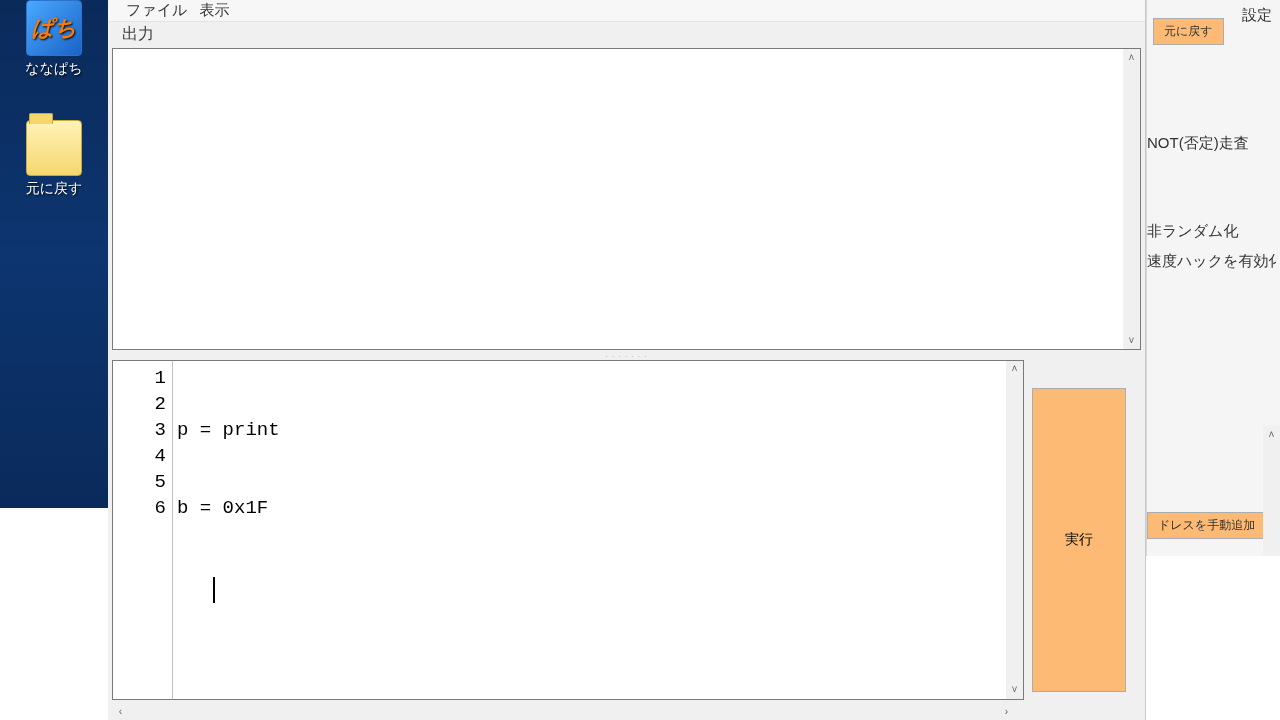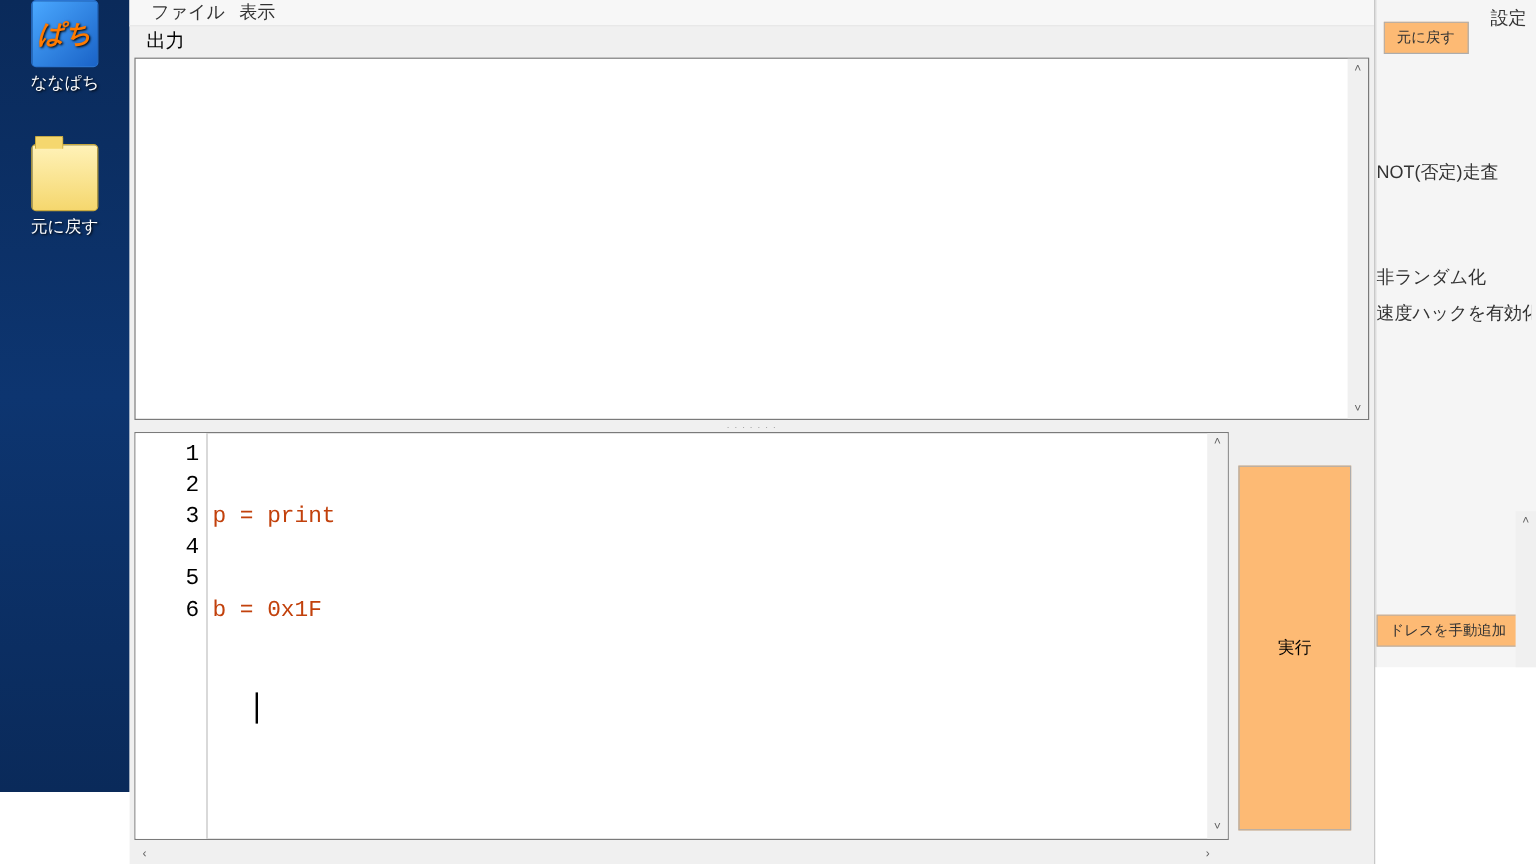--- a/index.html
+++ b/index.html
@@ -1,20 +1,20 @@
 <!DOCTYPE html>
 <html><head>
 <meta charset="utf-8">
 <style>
   * { box-sizing: border-box; margin: 0; padding: 0; }
   html, body { width: 1280px; height: 720px; overflow: hidden; font-family: "MS PGothic","Meiryo",sans-serif; }
 
   
   .desktop-strip {
-    position: absolute; left: 0; top: 0; width: 108px; height: 660px;
+    position: absolute; left: 0; top: 0; width: 108px; height: 508px;
     background: linear-gradient(180deg,#0a2a5a 0%,#0d3570 50%,#0a2a5a 100%);
   }
   .desk-icon { position: absolute; left: 50%; transform: translateX(-50%); width: 90px;
                text-align: center; color: #fff; font-size: 14px; text-shadow: 1px 1px 2px #000; }
   .desk-icon .glyph { width: 56px; height: 56px; margin: 0 auto 4px auto; border-radius: 4px; }
   .glyph-app {
     background: linear-gradient(135deg,#4aa8ff 0%,#1a63c7 100%);
     display:flex;align-items:center;justify-content:center;
     color:#ff7a00;font-weight:bold;font-size:22px;font-style:italic;
     border:1px solid #2a74d0;
@@ -33,21 +33,21 @@
   
   .editor-window {
     position:absolute; left:108px; top:0; width:1038px; height:720px;
     background:#f0f0f0; border-right:1px solid #c8c8c8;
   }
   .menubar { height:22px; background:#f7f7f7; border-bottom:1px solid #e4e4e4;
              display:flex; align-items:center; padding-left:12px;
              font-size:15px; color:#333; }
   .menubar span { padding:2px 6px; cursor:default; }
 
-  .output-label { height:24px; font-size:16px; color:#000000; padding:2px 12px 0 14px; }
+  .output-label { height:24px; font-size:16px; color:#404040; padding:2px 12px 0 14px; }
 
   .output-box {
     margin:2px 4px 0 4px; height:302px; background:#fff;
     border:1px solid #7a7a7a; position:relative;
   }
   .output-box .sb-v { position:absolute; right:0; top:0; width:17px; height:100%;
                       background:#f0f0f0; }
   .sb-arrow { width:17px;height:17px;display:flex;align-items:center;justify-content:center;
               color:#606060;font-size:10px;user-select:none; }
 
@@ -56,21 +56,21 @@
 
   .code-row { display:flex; margin-left:4px; }
   .code-box {
     width:912px; height:340px; background:#fff; border:1px solid #7a7a7a;
     position:relative; display:flex; font-family:"Courier New",monospace;
     font-size:19px; line-height:26px;
   }
   .gutter { width:60px; text-align:right; padding:4px 6px 0 0; color:#000;
             border-right:1px solid #c0c0c0; background:#fff; }
   .gutter div { height:26px; }
-  .code-area { flex:1; padding:4px 0 0 4px; color:#c2410c; white-space:pre;
+  .code-area { flex:1; padding:4px 0 0 4px; color:#000000; white-space:pre;
                position:relative; }
   .code-area div { height:26px; }
   .text-cursor { position:absolute; left:40px; top:216px; width:2px; height:22px;
                  background:#000; }
   .code-box .sb-v { position:absolute; right:0; top:0; width:17px; height:100%;
                     background:#f0f0f0; }
 
   .exec-col { width:110px; display:flex; align-items:stretch; padding:28px 8px 8px 8px; }
   .exec-btn {
     flex:1; background:#fdba74; border:1px solid #adadad; font-size:14px;

